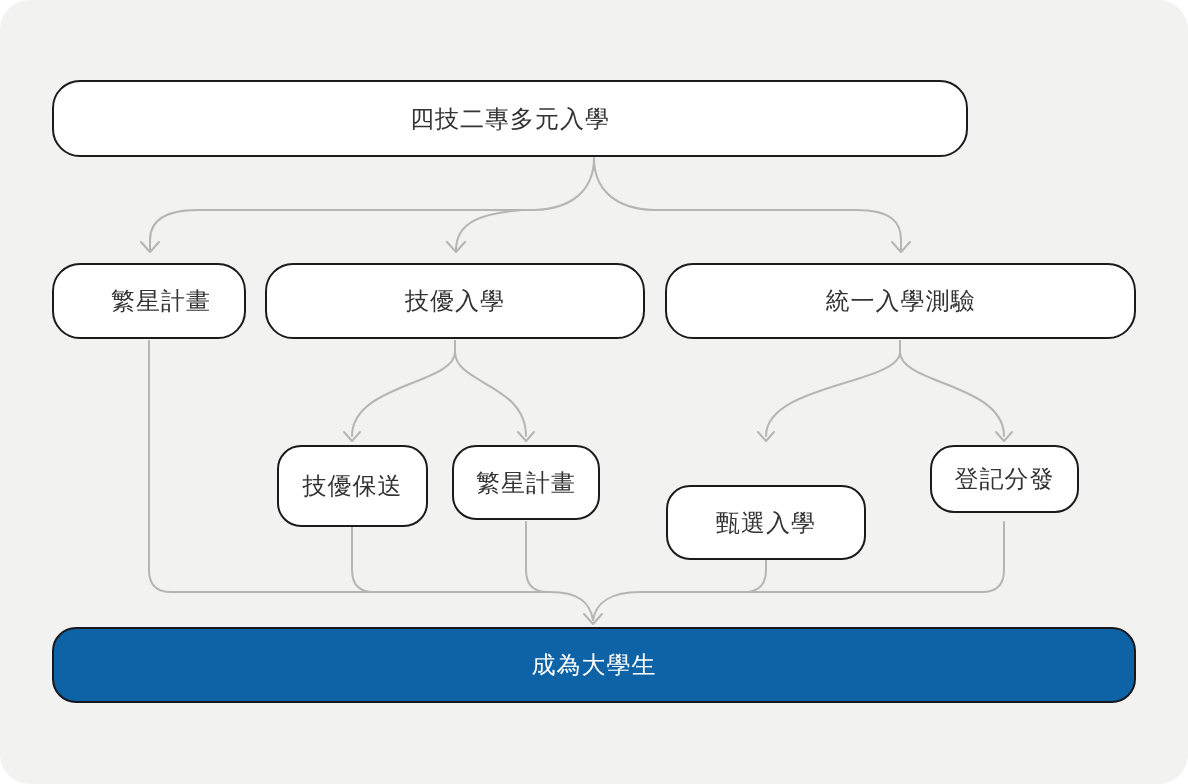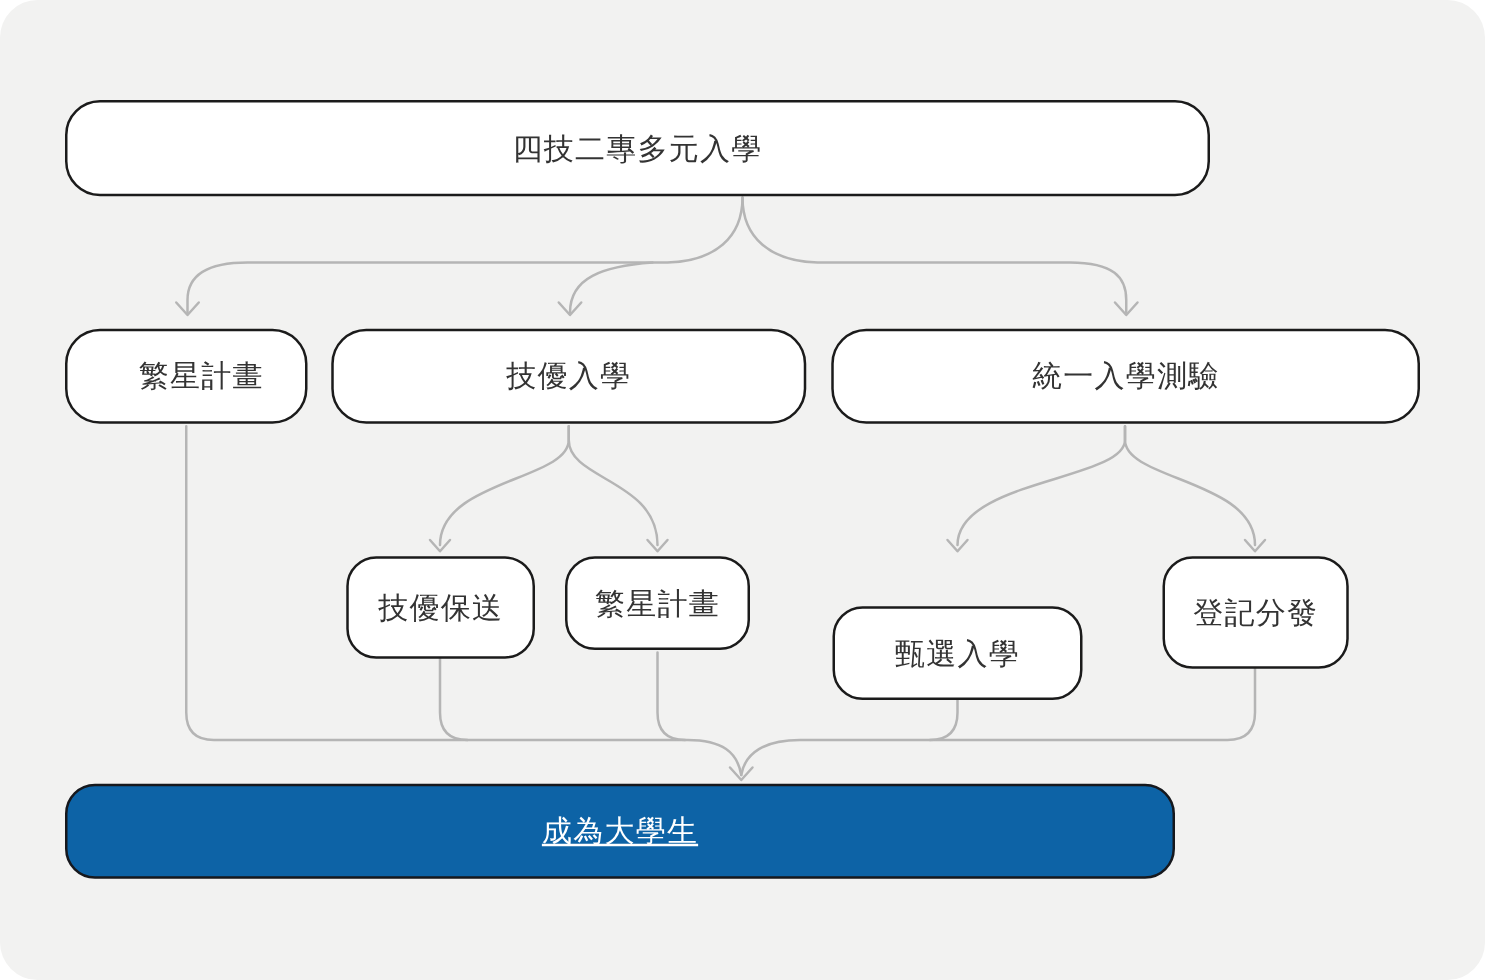--- a/index.html
+++ b/index.html
@@ -53,22 +53,22 @@
     border-radius: 24px;
   }
   
   #node-root  { left: 52px;  top: 80px;  width: 916px; height: 77px; }
   #node-star  { left: 52px;  top: 263px; width: 194px;  height: 76px; padding-left: 24px; }
   #node-tech  { left: 265px; top: 263px; width: 380px;  height: 76px; }
   #node-exam  { left: 665px; top: 263px; width: 471px;  height: 76px; }
   #node-tr    { left: 277px; top: 445px; width: 151px;  height: 82px; }
   #node-ts    { left: 452px; top: 445px; width: 148px;  height: 75px; }
   #node-sel   { left: 666px; top: 445px; width: 200px;  height: 75px; margin-top: 40px; }
-  #node-reg   { left: 930px; top: 445px; width: 149px;  height: 90px; }
-  #node-final { left: 52px;  top: 627px; width: 888px; height: 76px; text-decoration: underline; }
+  #node-reg   { left: 930px; top: 445px; width: 149px;  height: 68px; }
+  #node-final { left: 52px;  top: 627px; width: 1084px; height: 76px; }
 </style>
 </head>
 <body>
 
 <div class="stage">
   <div class="panel"></div>
 
   <svg class="connectors" viewBox="0 0 1188 784" fill="none" stroke="#b5b5b5" stroke-width="2" stroke-linecap="round" stroke-linejoin="round">
 
     <path d="M594,158 C594,190 572,209 534,210 L198,210 C163,210 150,222 150,240 L150,250"></path>

